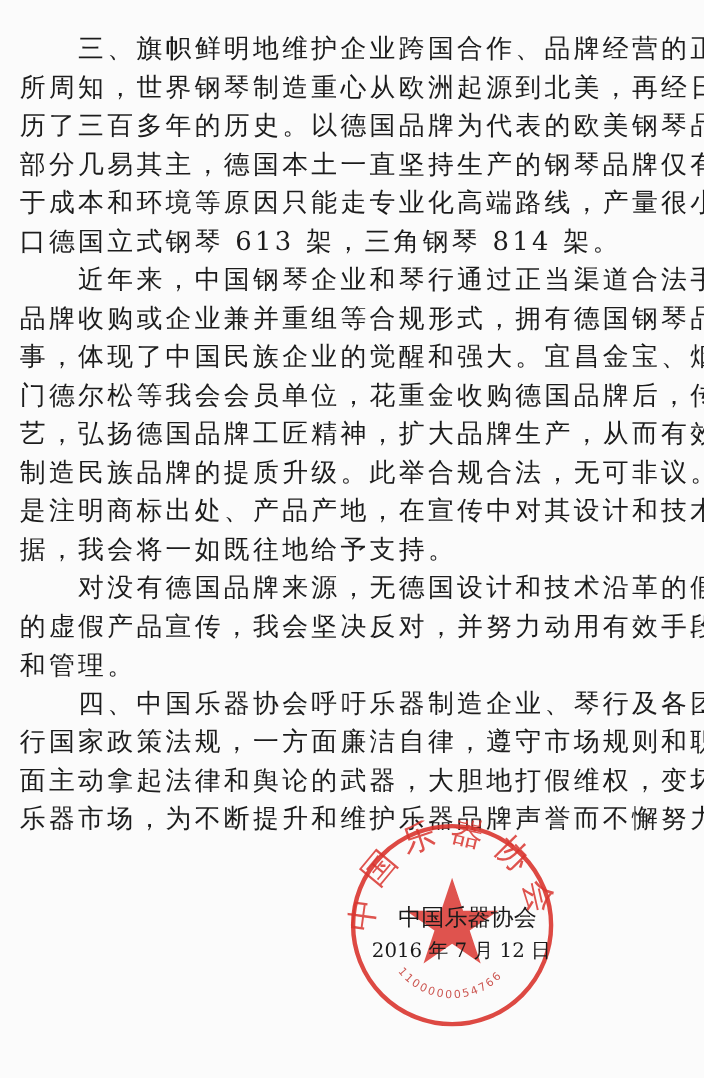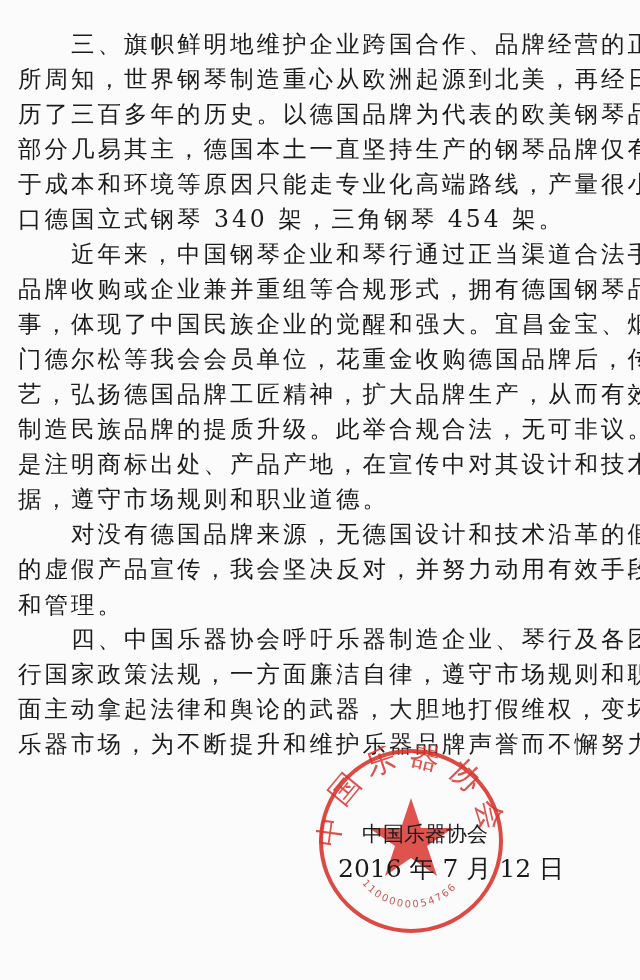--- a/index.html
+++ b/index.html
@@ -26,32 +26,32 @@
 <body>
 
 <div class="page">
 
   <div>
     <div class="line justify" style="top:27px">　　三、旗帜鲜明地维护企业跨国合作、品牌经营的正当合法权益。众</div>
     <div class="line justify" style="top:62px">所周知，世界钢琴制造重心从欧洲起源到北美，再经日韩转到中国，经</div>
     <div class="line justify" style="top:97px">历了三百多年的历史。以德国品牌为代表的欧美钢琴品牌几经风雨，大</div>
     <div class="line justify" style="top:132px">部分几易其主，德国本土一直坚持生产的钢琴品牌仅有十一、二家，由</div>
     <div class="line justify" style="top:167px">于成本和环境等原因只能走专业化高端路线，产量很小。2015 年我国进</div>
-    <div class="line" style="top:202px">口德国立式钢琴 340 架，三角钢琴 454 架。</div>
+    <div class="line" style="top:202px">口德国立式钢琴 613 架，三角钢琴 814 架。</div>
   </div>
 
   <div>
     <div class="line justify" style="top:237px">　　近年来，中国钢琴企业和琴行通过正当渠道合法手段，采取股权或</div>
     <div class="line justify" style="top:272px">品牌收购或企业兼并重组等合规形式，拥有德国钢琴品牌所有权是大好</div>
     <div class="line justify" style="top:307px">事，体现了中国民族企业的觉醒和强大。宜昌金宝、烟台博斯纳、上海</div>
     <div class="line justify" style="top:342px">门德尔松等我会会员单位，花重金收购德国品牌后，传承优秀的技术工</div>
     <div class="line justify" style="top:377px">艺，弘扬德国品牌工匠精神，扩大品牌生产，从而有效带动了中国钢琴</div>
     <div class="line justify" style="top:412px">制造民族品牌的提质升级。此举合规合法，无可非议。只要他们实事求</div>
     <div class="line justify" style="top:447px">是注明商标出处、产品产地，在宣传中对其设计和技术特点表述有根有</div>
-    <div class="line" style="top:482px">据，遵守市场规则和职业道德。</div>
+    <div class="line" style="top:482px">据，我会将一如既往地给予支持。</div>
   </div>
 
   <div>
     <div class="line justify" style="top:517px">　　对没有德国品牌来源，无德国设计和技术沿革的假冒德国钢琴品牌</div>
     <div class="line justify" style="top:552px">的虚假产品宣传，我会坚决反对，并努力动用有效手段，加强行业监督</div>
     <div class="line" style="top:588px">和管理。</div>
   </div>
 
   <div>
     <div class="line justify" style="top:622px">　　四、中国乐器协会呼吁乐器制造企业、琴行及各团体会员，带头执</div>
@@ -71,15 +71,15 @@
         <textPath href="#sealArc" startOffset="6%">中国乐器协会</textPath>
       </text>
       <text font-size="10" fill="#c43a34" opacity="0.85" font-family="'DejaVu Sans', sans-serif" letter-spacing="2">
         <textPath href="#sealArcBottom" startOffset="8%">1100000054766</textPath>
       </text>
       <polygon points="95,52 105,82 137,82 111,100 121,130 95,112 69,130 79,100 53,82 85,82" fill="#d9352f" opacity="0.85"></polygon>
     </svg>
   </div>
 
   <div class="sig" style="left:362px; top:820px; letter-spacing:0px;">中国乐器协会</div>
-  <div class="sig" style="left:338px; top:852px; font-size:25px;">2016 年 7 月 12 日</div>
+  <div class="sig" style="left:338px; top:852px; font-size:18px;">2016 年 7 月 12 日</div>
 
 </div>
 
 </body></html>

